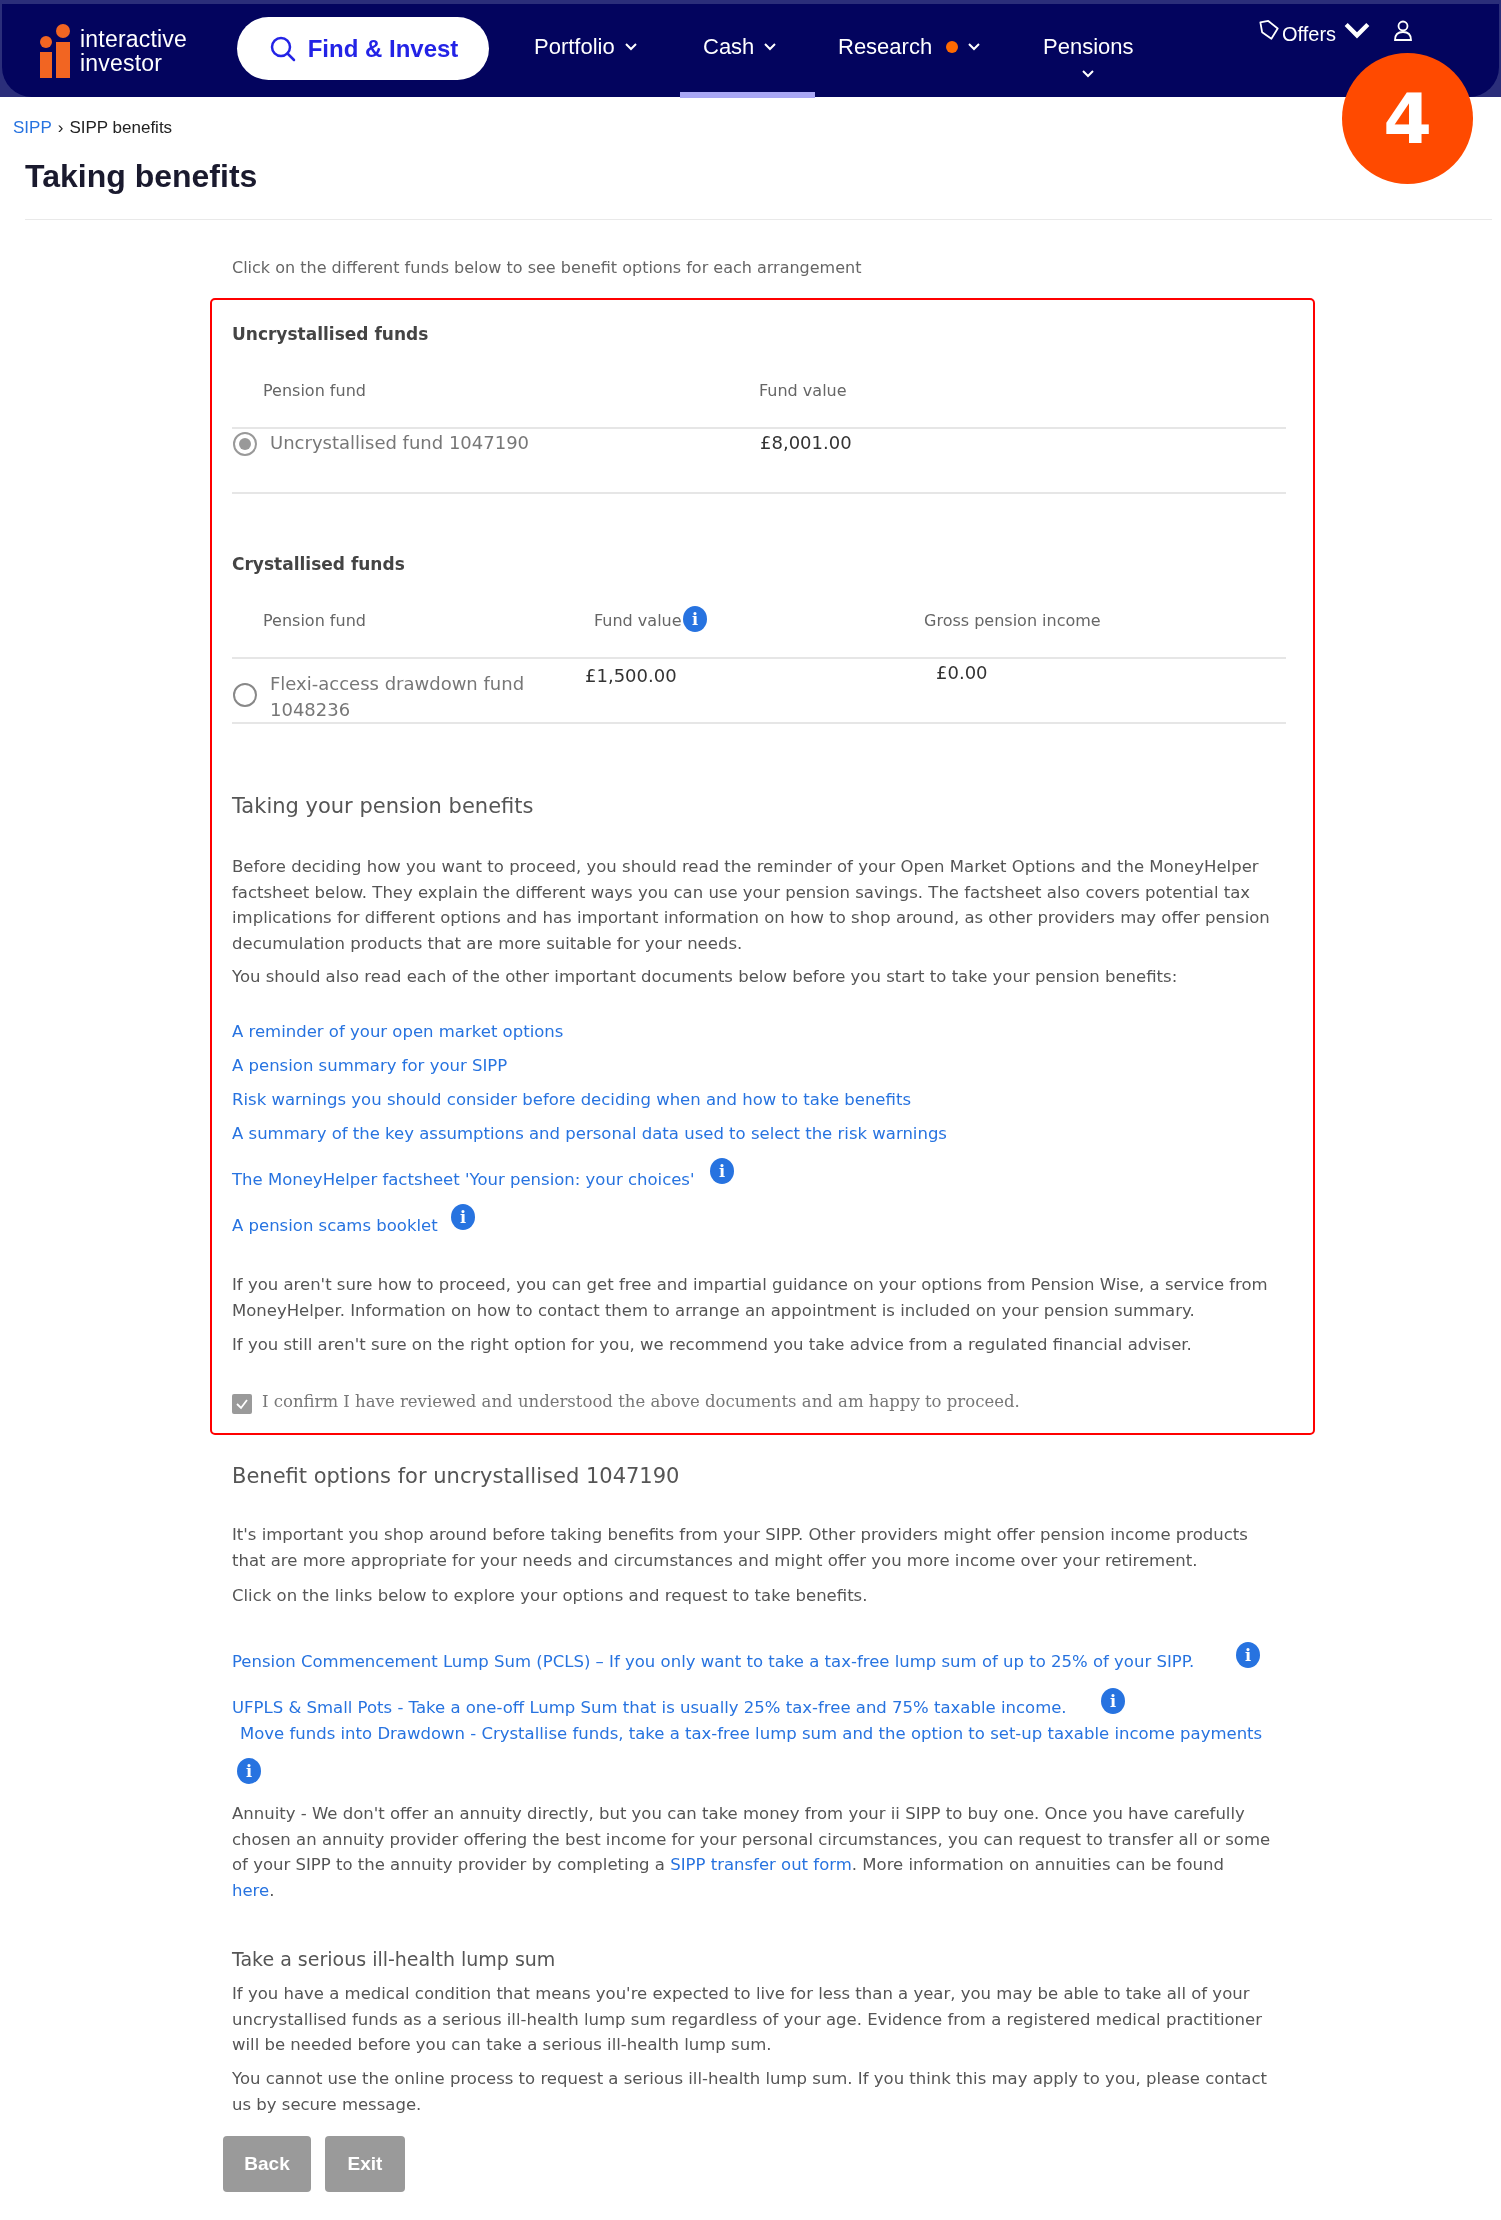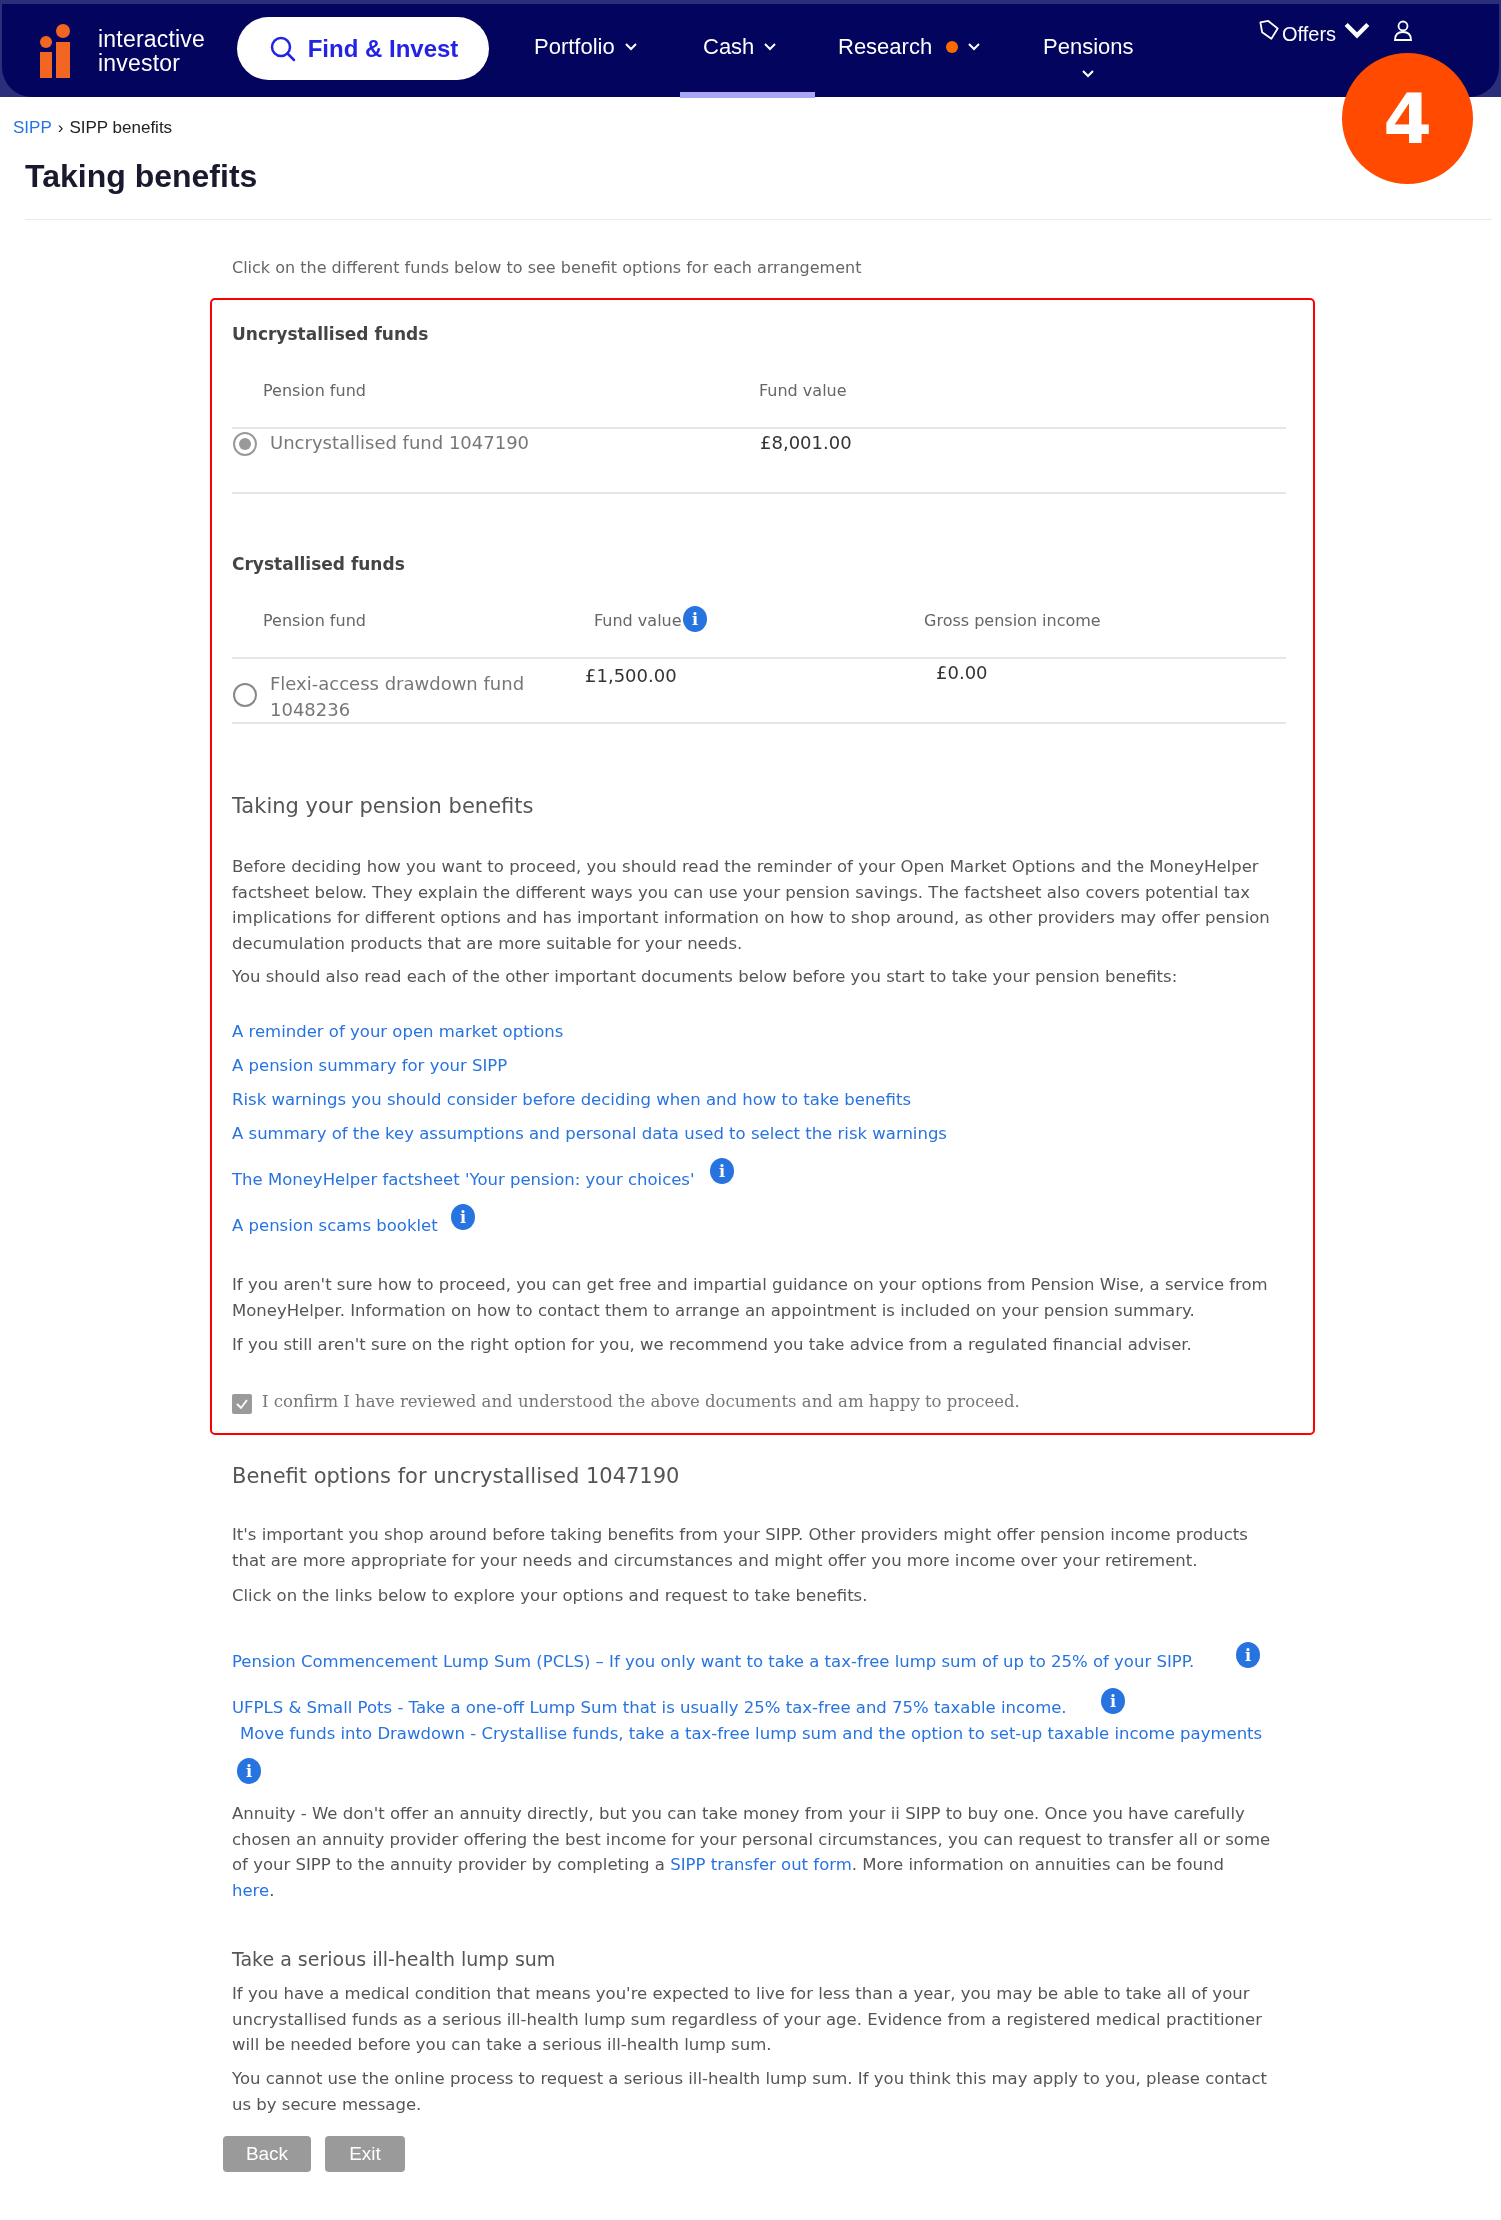--- a/index.html
+++ b/index.html
@@ -9,21 +9,21 @@
   
   .topbar { position: absolute; left: 0; top: 0; width: 1501px; height: 97px; background: #2b2e7a; }
   .nav { position: absolute; left: 2px; top: 4px; width: 1497px; height: 93px; background: #03045e; border-radius: 0 0 30px 30px; }
   .logo { position: absolute; left: 36px; top: 18px; width: 180px; height: 58px; }
   .logo-i1 { position: absolute; left: 2px; top: 14px; width: 12px; height: 42px; }
   .logo-i1 .dot { position: absolute; left: 0; top: 0; width: 12px; height: 12px; border-radius: 50%; background: #f26522; }
   .logo-i1 .bar { position: absolute; left: 0; top: 16px; width: 12px; height: 26px; background: #f26522; }
   .logo-i2 { position: absolute; left: 18px; top: 2px; width: 14px; height: 54px; }
   .logo-i2 .dot { position: absolute; left: 0; top: 0; width: 14px; height: 14px; border-radius: 50%; background: #f26522; }
   .logo-i2 .bar { position: absolute; left: 0; top: 18px; width: 14px; height: 36px; background: #f26522; }
-  .logo-text { position: absolute; left: 60px; top: 5px; color: #fff; font-family: "Liberation Sans", sans-serif; font-size: 23px; line-height: 24px; letter-spacing: 0.2px; }
+  .logo-text { position: absolute; left: 42px; top: 5px; color: #fff; font-family: "Liberation Sans", sans-serif; font-size: 23px; line-height: 24px; letter-spacing: 0.2px; }
 
   .find-pill { position: absolute; left: 235px; top: 13px; width: 252px; height: 63px; background: #fff; border-radius: 32px; display: flex; align-items: center; justify-content: center; gap: 10px; cursor: pointer; }
   .find-pill .label { color: #2323e6; font-family: "Liberation Sans", sans-serif; font-weight: bold; font-size: 24px; }
   .find-pill svg { width: 30px; height: 30px; }
 
   .nav-item { position: absolute; top: 30px; color: #fff; font-family: "Liberation Sans", sans-serif; font-size: 22px; display: flex; align-items: center; gap: 10px; cursor: pointer; }
   .chev { width: 12px; height: 8px; }
   .research-dot { width: 12px; height: 12px; border-radius: 50%; background: #ff6a00; margin-left: 4px; }
   .cash-underline { position: absolute; left: 678px; top: 88px; width: 135px; height: 6px; background: #a9a7f5; }
 
@@ -60,21 +60,21 @@
 
   .h2 { font-size: 21px; color: #555; }
   .para { font-size: 16.5px; color: #555; line-height: 25.5px; }
   .link { color: #2773e0; cursor: pointer; }
   .doc-link { position: absolute; left: 232px; font-size: 16.5px; color: #2773e0; cursor: pointer; }
 
   .checkbox { position: absolute; left: 232px; top: 1394px; width: 20px; height: 20px; background: #9a9a9a; border-radius: 2px; cursor: pointer; }
   .checkbox svg { width: 20px; height: 20px; }
   .confirm { position: absolute; left: 262px; top: 1392px; font-family: "DejaVu Serif", serif; font-size: 16.5px; color: #777; }
 
-  .btn { position: absolute; top: 2136px; height: 36px; background: #9a9a9a; color: #fff; font-weight: normal; font-size: 19px; border-radius: 4px; display: flex; align-items: center; justify-content: center; cursor: pointer; font-family: "Liberation Sans", sans-serif; }
+  .btn { position: absolute; top: 2136px; height: 56px; background: #9a9a9a; color: #fff; font-weight: bold; font-size: 19px; border-radius: 4px; display: flex; align-items: center; justify-content: center; cursor: pointer; font-family: "Liberation Sans", sans-serif; }
 </style>
 </head>
 <body>
 
 <div class="topbar"></div>
 <nav class="nav">
   <div class="logo">
     <div class="logo-i1">
         <div class="dot"></div>
         <div class="bar"></div>

